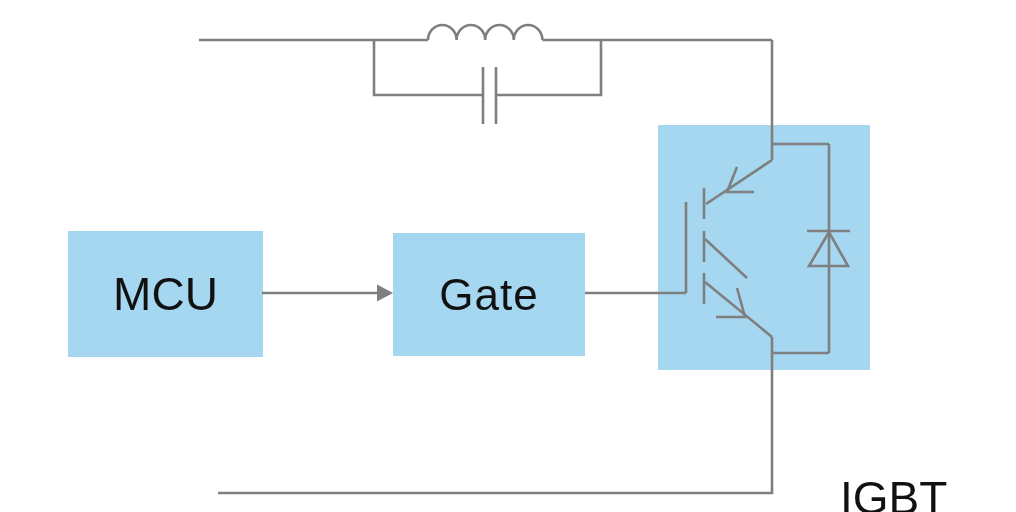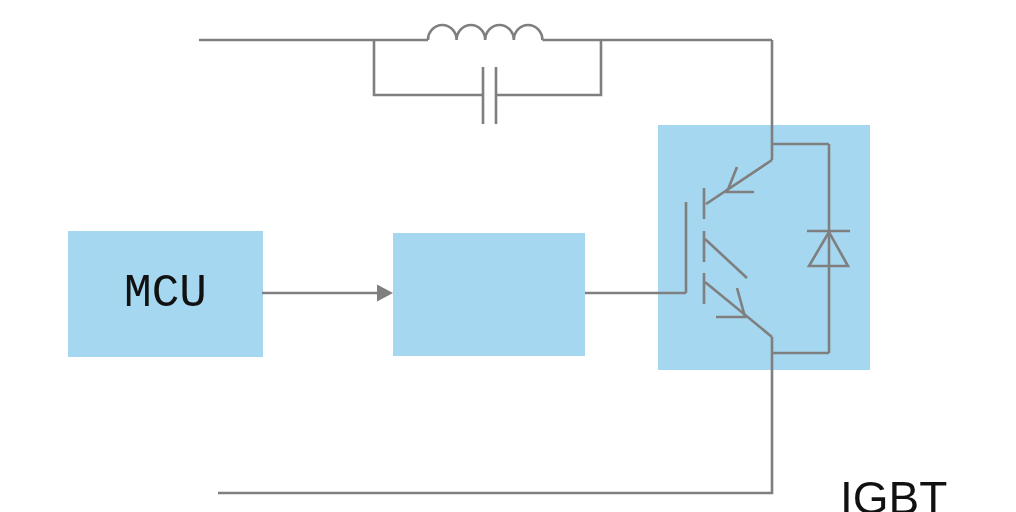--- a/index.html
+++ b/index.html
@@ -19,21 +19,21 @@
   .block{
     position:absolute;
     background:var(--block-fill);
     display:flex;
     flex-direction:column;
     align-items:center;
     justify-content:center;
     color:var(--label-text);
     text-align:center;
   }
-  .block-mcu{left:68px;top:231px;width:195px;height:126px;font-size:46px;font-family:Liberation Mono, monospace;}
+  .block-mcu{left:68px;top:231px;width:195px;height:126px;font-size:46px;}
   .block-gate-driver{left:393px;top:233px;width:192px;height:123px;font-size:44px;line-height:55px;letter-spacing:1px;}
   .block-igbt-module{left:658px;top:125px;width:212px;height:245px;}
   .wires{position:absolute;left:0;top:0;width:1016px;height:512px;}
   .wires path, .wires polyline, .wires line{
     stroke:var(--wire);
     stroke-width:2.6;
     fill:none;
   }
   .wires .filled{fill:var(--wire);stroke:none;}
   .float-label{
@@ -49,20 +49,21 @@
 </head>
 <body>
 
 <div class="canvas">
 
   <div class="block block-mcu">
     <span>MCU</span>
   </div>
 
   <div class="block block-gate-driver">
+    <span>Gate</span>
   </div>
 
   <div class="block block-igbt-module"></div>
 
   <svg class="wires" viewBox="0 0 1016 512">
 
     <path d="M199 40 H428"></path>
     <path d="M428 40 a14.3 15 0 0 1 28.6 0 a14.3 15 0 0 1 28.6 0 a14.3 15 0 0 1 28.6 0 a14.3 15 0 0 1 28.6 0"></path>
     <path d="M542.4 40 H772"></path>
 

